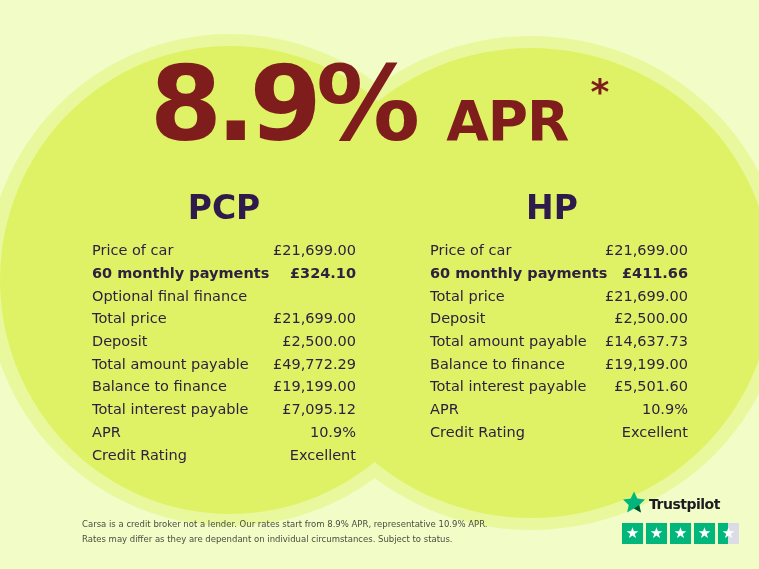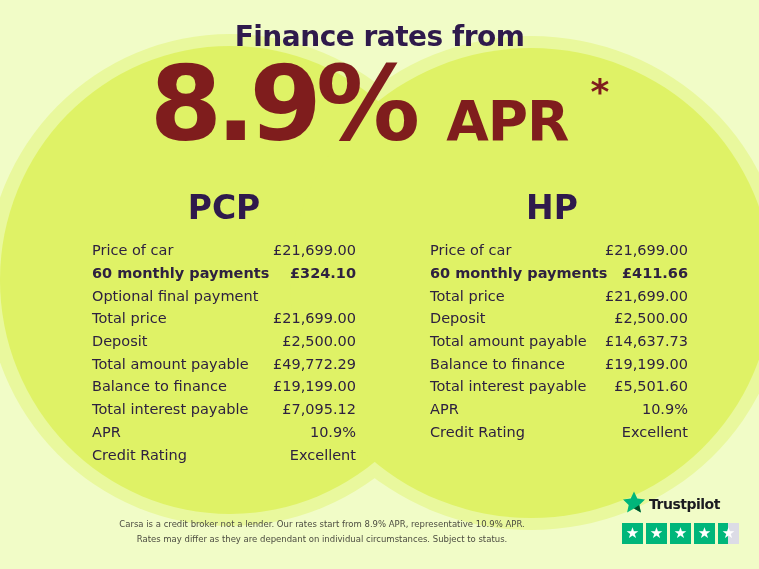--- a/index.html
+++ b/index.html
@@ -41,21 +41,21 @@
   .pcp-table{left:92px;width:264px;}
   .hp-table{left:430px;width:258px;}
   .trow{
     display:flex;justify-content:space-between;align-items:center;
     height:22.7px;font-size:14.5px;color:#2e2140;white-space:nowrap;
   }
   .trow.bold{font-weight:700;}
 
   .disclaimer{
     position:absolute;left:82px;top:517px;width:480px;
-    font-size:8.5px;line-height:15px;color:#4c4c41;text-align:center;
+    font-size:8.5px;line-height:15px;color:#4c4c41;
   }
 
   .tp{position:absolute;left:622px;top:490px;}
   .tp-logo{display:flex;align-items:center;gap:3px;}
   .tp-name{font-size:14px;font-weight:600;color:#1b1b21;letter-spacing:-0.5px;}
   .tp-rating{display:flex;gap:3px;margin-top:5px;}
   .star-box{width:21px;height:21px;display:flex;align-items:center;justify-content:center;}
   .star-box .glyph{color:#ffffff;font-size:15px;line-height:1;}
 </style>
 </head>
@@ -63,41 +63,40 @@
 
 <div class="canvas">
 
   <div class="halo halo-left"></div>
   <div class="halo halo-right"></div>
   <div class="circle circle-left"></div>
   <div class="circle circle-right"></div>
 
   <div class="layer">
 
-    <div class="title">Finance rates from</div>
     <div class="rate-row">
       <span class="rate-big">8.9%</span>
       <span class="rate-suffix">APR</span>
       <span class="rate-asterisk">*</span>
     </div>
 
     <div class="col-header hp-header">HP</div>
     <div class="col-header pcp-header">PCP</div>
 
     <div class="fin-table pcp-table">
         <div class="trow">
           <span>Price of car</span>
           <span>£21,699.00</span>
         </div>
         <div class="trow bold">
           <span>60 monthly payments</span>
           <span>£324.10</span>
         </div>
         <div class="trow">
-          <span>Optional final payment</span>
+          <span>Optional final finance</span>
           <span></span>
         </div>
         <div class="trow">
           <span>Total price</span>
           <span>£21,699.00</span>
         </div>
         <div class="trow">
           <span>Deposit</span>
           <span>£2,500.00</span>
         </div>

